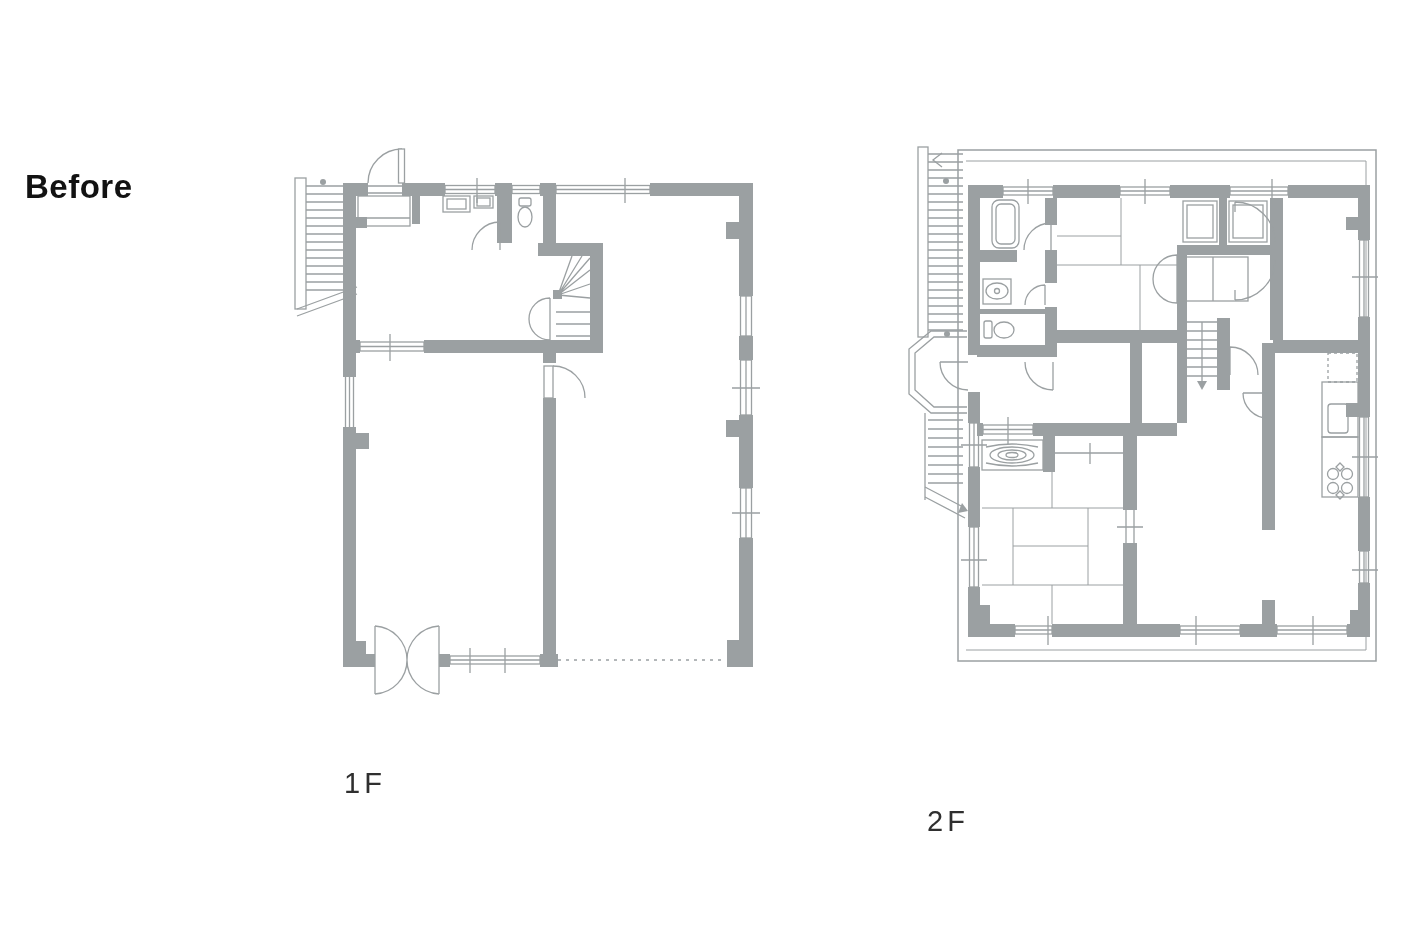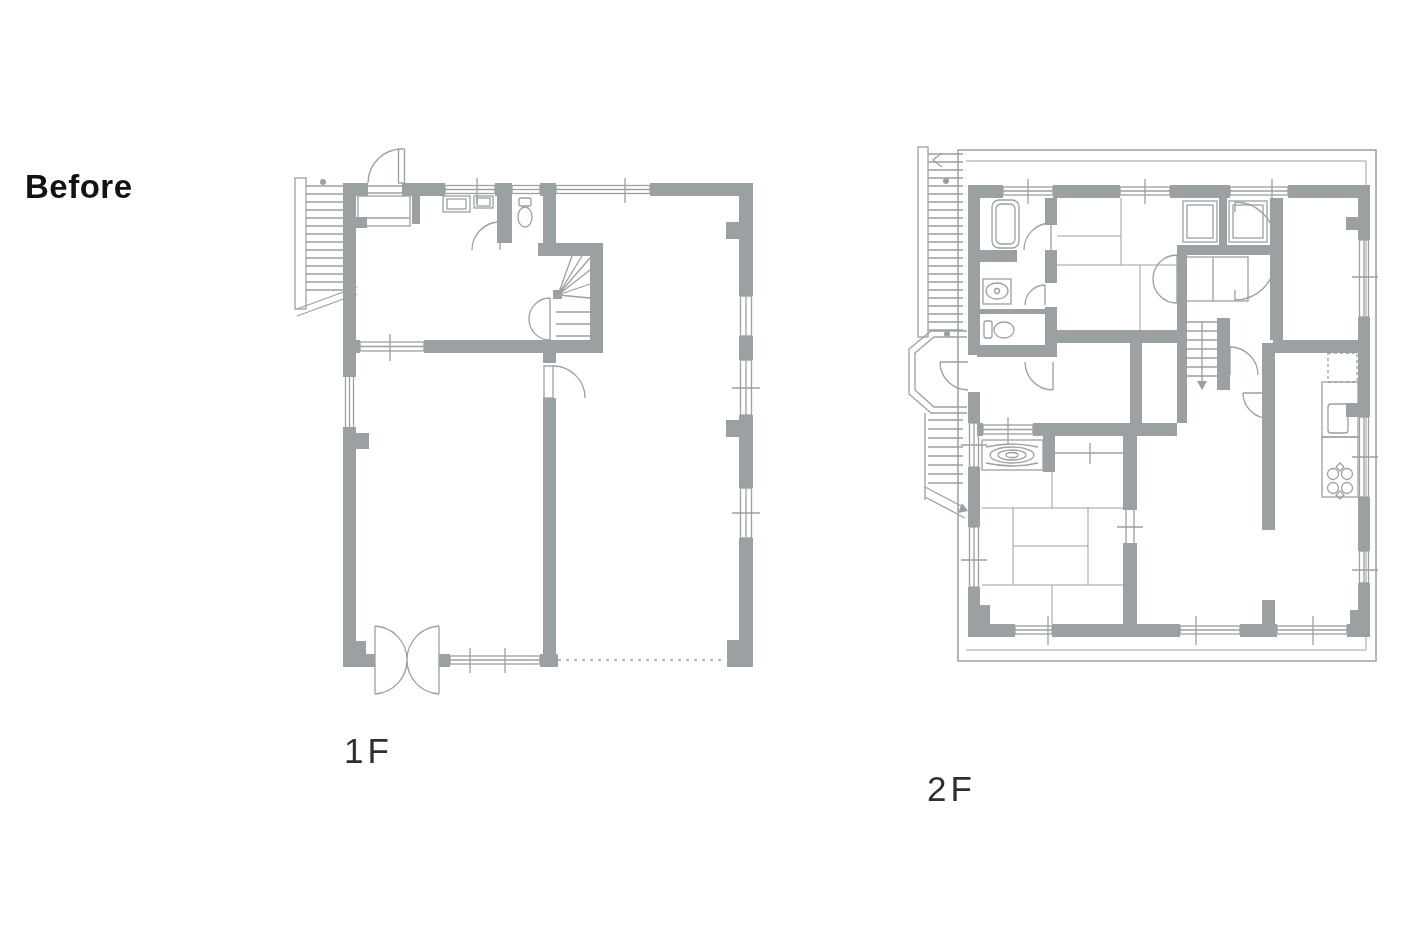--- a/index.html
+++ b/index.html
@@ -1,21 +1,21 @@
 <!DOCTYPE html>
 <html style="--c-wall: #9ba0a2; --c-annotation_text: #121212; --c-label_text: #2f2f2f; --c-background: #ffffff;"><head>
 <meta charset="utf-8">
 <style>
   html,body{margin:0;padding:0;background:#fff;}
   .canvas{position:relative;width:1422px;height:834px;background:var(--c-background,#ffffff);
     font-family:"Liberation Sans",sans-serif;overflow:hidden;padding-left:24px;}
   .annotation{position:absolute;left:25px;top:168px;font-size:33px;font-weight:700;
     color:var(--c-annotation_text,#121212);letter-spacing:.5px;}
-  .floor-label{position:absolute;font-size:35px;font-weight:400;
-    color:var(--c-label_text,#2f2f2f);letter-spacing:4px;}
+  .floor-label{position:absolute;font-size:29px;font-weight:400;
+    color:var(--c-label_text,#2f2f2f);letter-spacing:4px;margin-top:36px;}
   #label-1f{left:344px;top:731px;}
   #label-2f{left:927px;top:769px;}
   svg.plan{position:absolute;left:0;top:0;color:var(--c-wall,#9ba0a2);}
   .walls{fill:currentColor;stroke:none;}
   .thin{fill:none;stroke:currentColor;stroke-width:1.3;}
   .thin .fillc{fill:currentColor;stroke:none;}
   .thin .panel{fill:#ffffff;stroke:currentColor;}
   .bound{fill:none;stroke:currentColor;}
 </style>
 </head>

